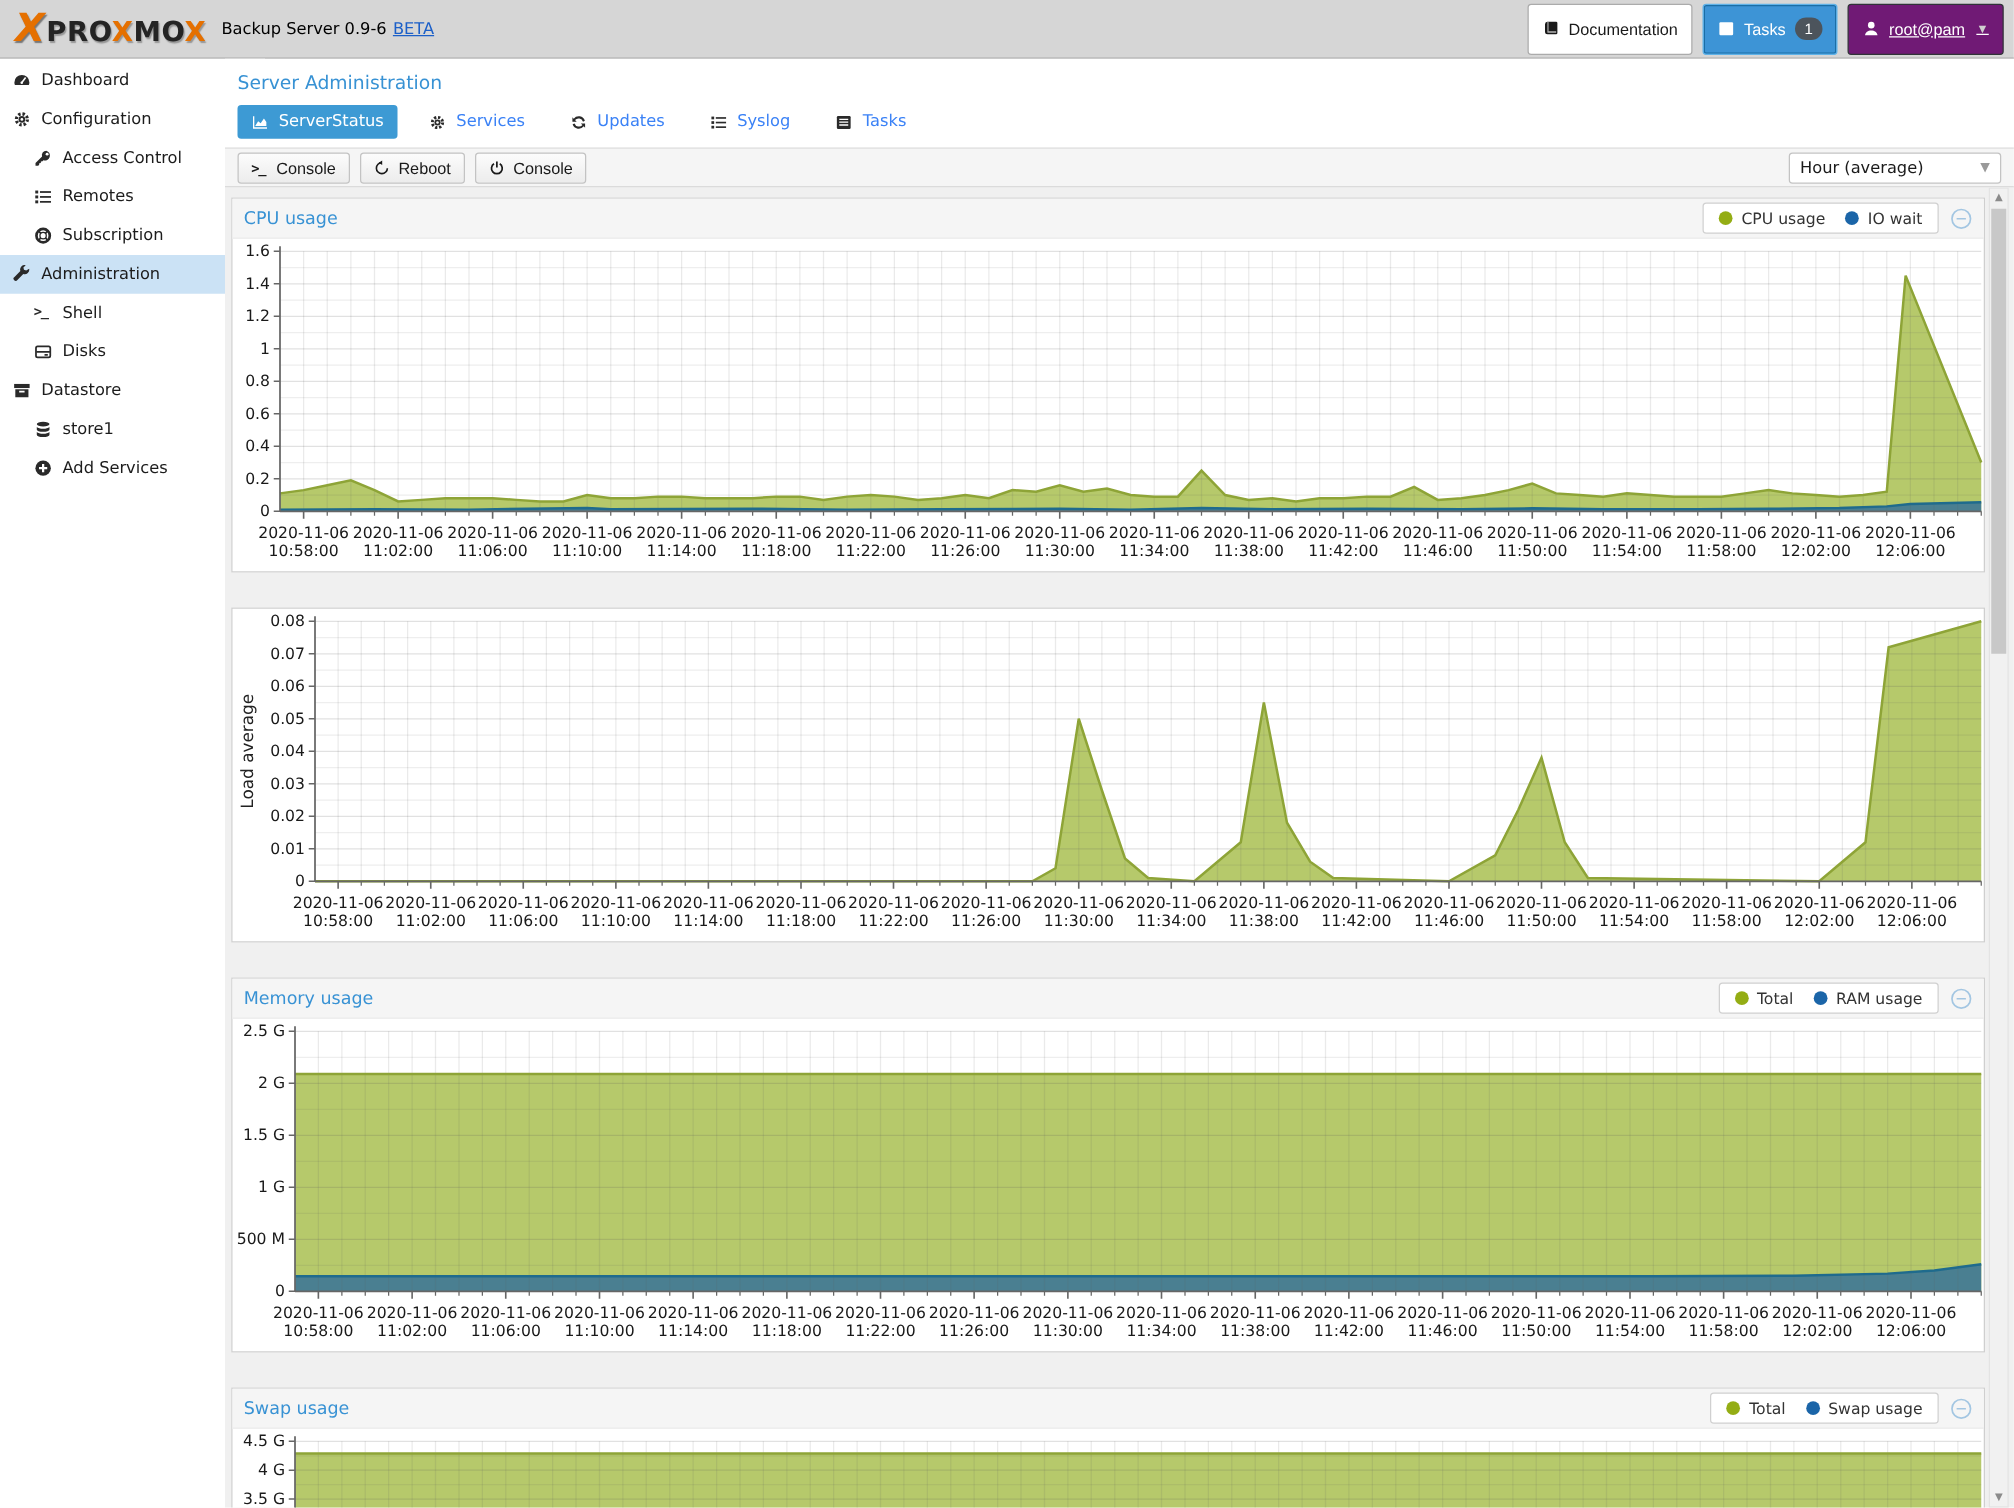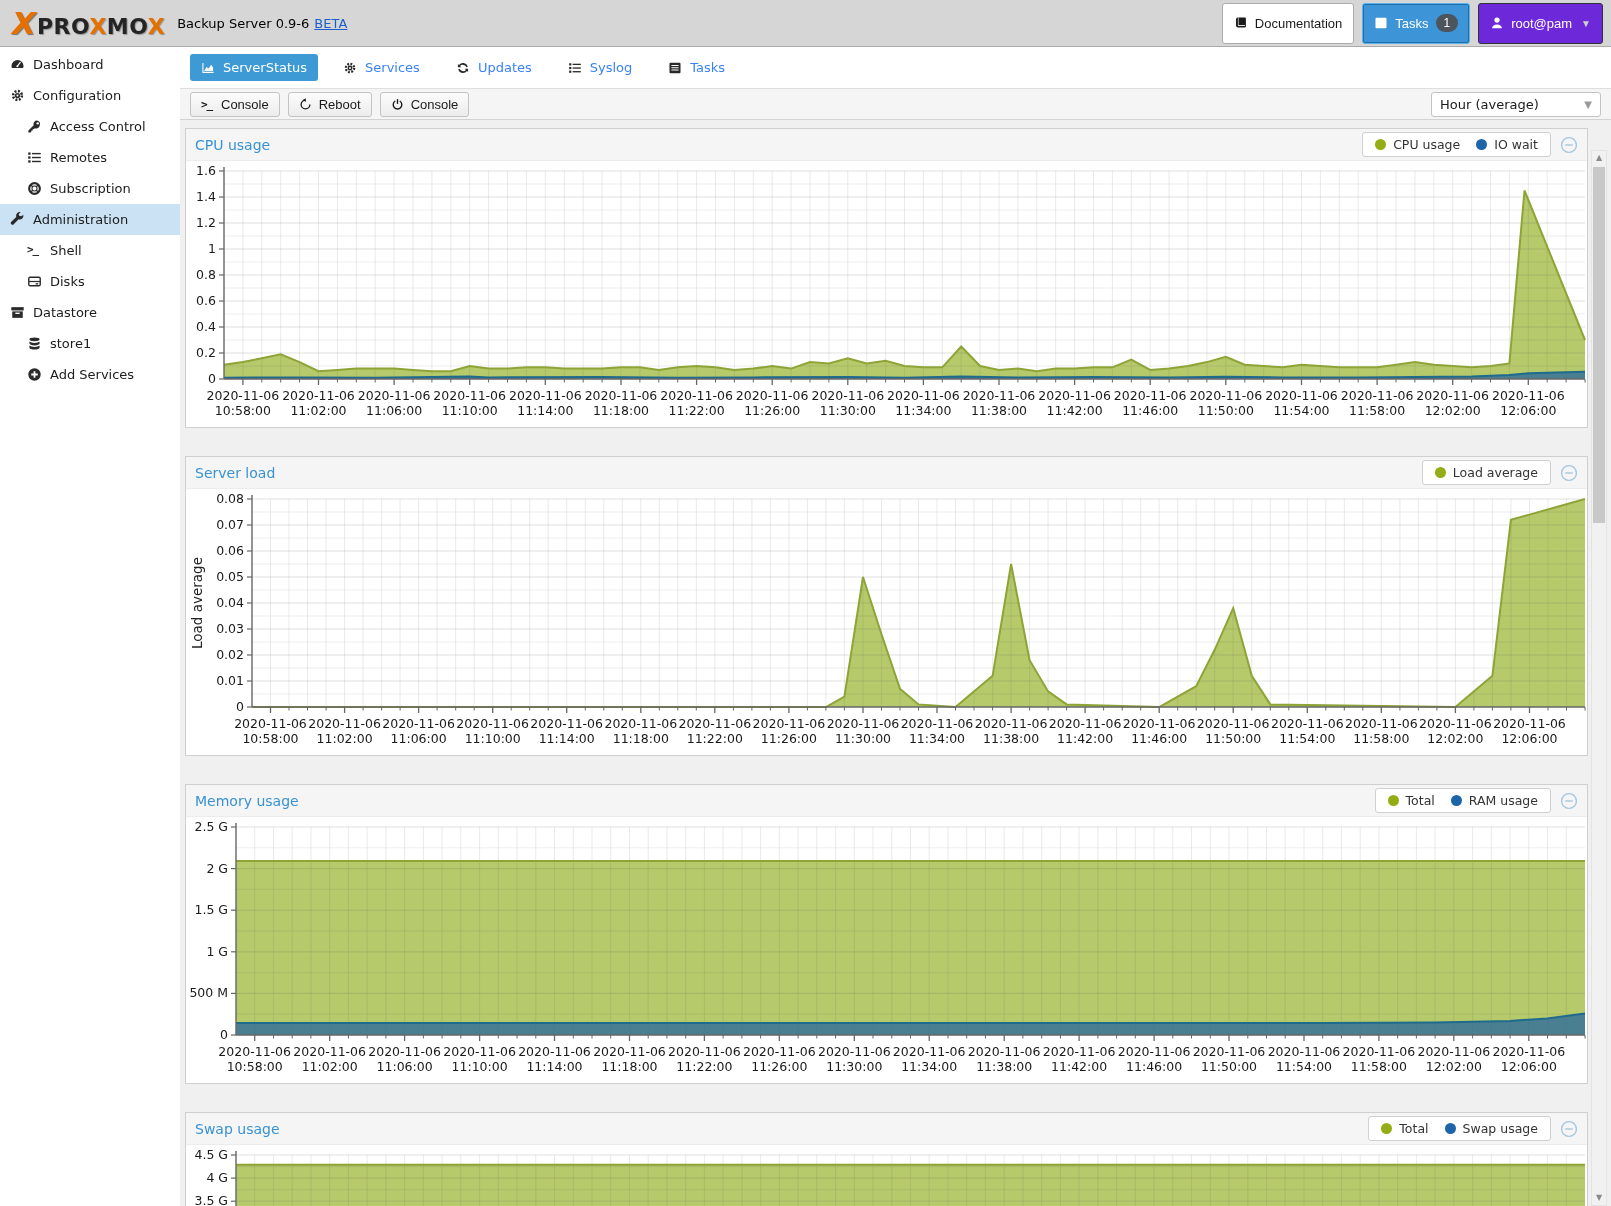--- a/index.html
+++ b/index.html
@@ -18,21 +18,21 @@
   .logo-word { font-size:22px; font-weight:bold; color:#242424; letter-spacing:.5px;
     text-shadow:1px 1px 1px rgba(0,0,0,.3); }
   .logo-word .ox { color:#e57000; }
   .subtitle { font-size:13px; color:#000; }
   .beta { color:#1b5fc8; text-decoration:underline; cursor:pointer; margin-left:5px; }
   .top-right { margin-left:auto; display:flex; align-items:center; gap:8px; padding-right:2px; }
   .tbtn { height:41px; border-radius:3px; display:inline-flex; align-items:center; gap:7px;
     padding:0 11px; font-size:13px; border:1px solid #ababab; background:#fff; color:#1a1a1a; cursor:pointer; }
   .tbtn .ic { width:14px; height:14px; }
   .tbtn.blue { background:#3d94d6; border-color:#5fb2e8; box-shadow:0 0 0 1px #1b6ea6 inset; color:#fff; }
-  .tbtn.dark { background:#6d28d9; border-color:#303338; color:#fff; }
+  .tbtn.dark { background:#701a75; border-color:#303338; color:#fff;text-decoration:underline; }
   .badge { background:#4c545c; color:#fff; border-radius:9px; padding:0 8px; font-size:12px; line-height:18px; }
   .tbtn .caret { font-size:10px; color:#cfcfcf; margin-left:2px; }
 
   
   .sidebar { position:absolute; top:47px; left:0; bottom:0; width:212px; background:#fff;
     border-right:1px solid #d8d8d8; padding-top:2px; }
   .side-item { height:31px; display:flex; align-items:center; gap:8px; padding-left:10px;
     cursor:pointer; position:relative; color:#1c1c1c; }
   .side-item.lvl1 { padding-left:27px; }
   .side-item.sel { background:#cbe2f5; }
@@ -242,20 +242,21 @@
         <svg viewBox="0 0 16 16" fill="currentColor" stroke="none">
           <circle cx="8" cy="8" r="6.6"></circle>
           <path d="M8 4.5v7M4.5 8h7" stroke="#fff" stroke-width="1.9" fill="none"></path>
         </svg>
       </span>
       <span>Add Services</span>
     </div>
   </nav>
 
 <main class="main">
+  <div class="page-title">Server Administration</div>
   <div class="tabbar" id="tabbar">
       <div class="tab active">
         <span class="ic">
           <svg viewBox="0 0 16 16" fill="currentColor" stroke="none">
             <path d="M1.6 2.2v11.4h12.8v-1.2H2.8V2.2z"></path>
             <path d="M3.6 11.3l2.7-4.4 2.3 1.8 3-4.4 2.2 3.2v3.8z"></path>
           </svg>
         </span>
         <span>ServerStatus</span>
       </div>
@@ -566,35 +567,20 @@
             <line x1="1323.4" y1="218" x2="1323.4" y2="221.5" stroke="#666" stroke-width="1"></line>
             <line x1="1342.3" y1="218" x2="1342.3" y2="224" stroke="#666" stroke-width="1.3"></line>
             <text x="1342.3" y="239" text-anchor="middle" font-size="12.5" fill="#1a1a1a">2020-11-06</text>
             <text x="1342.3" y="254" text-anchor="middle" font-size="12.5" fill="#1a1a1a">12:06:00</text>
             <line x1="1361.2" y1="218" x2="1361.2" y2="221.5" stroke="#666" stroke-width="1"></line>
             <line x1="1380.1" y1="218" x2="1380.1" y2="221.5" stroke="#666" stroke-width="1"></line>
             <line x1="1399.0" y1="218" x2="1399.0" y2="221.5" stroke="#666" stroke-width="1"></line>
           </svg></div>
       </div>
       <div class="panel">
-        <div class="phead">
-          <span class="ptitle">Server load</span>
-          <div class="plegend">
-            <span class="litem">
-              <i class="dot" style="background: rgb(148, 173, 20);"></i>
-              <span>Load average</span>
-            </span>
-          </div>
-          <span class="ic collapse">
-            <svg viewBox="0 0 16 16" fill="currentColor" stroke="none">
-              <circle cx="8" cy="8" r="6.6" fill="none" stroke="currentColor" stroke-width="1.2"></circle>
-              <line x1="4.7" y1="8" x2="11.3" y2="8" stroke="currentColor" stroke-width="1.2"></line>
-            </svg>
-          </span>
-        </div>
         <div class="pchart"><svg width="1401" height="266">
             <path d="M66.0 218L66.0 218.0L639.9 218.0L658.4 207.6L677.0 88.0L695.5 145.2L714.0 199.8L732.5 215.4L769.5 218.0L806.6 186.8L825.1 75.0L843.6 171.2L862.1 202.4L880.6 215.4L973.2 218.0L1010.2 197.2L1028.7 160.8L1047.2 119.2L1065.8 186.8L1084.3 215.4L1269.4 218.0L1306.4 186.8L1324.9 30.8L1343.5 25.6L1399.0 10.0L1399.0 218Z" fill="#b6c96b"></path>
             <line x1="84.5" y1="10" x2="84.5" y2="218" stroke="rgba(90,90,90,0.13)"></line>
             <line x1="103.0" y1="10" x2="103.0" y2="218" stroke="rgba(90,90,90,0.13)"></line>
             <line x1="121.5" y1="10" x2="121.5" y2="218" stroke="rgba(90,90,90,0.13)"></line>
             <line x1="140.1" y1="10" x2="140.1" y2="218" stroke="rgba(90,90,90,0.13)"></line>
             <line x1="158.6" y1="10" x2="158.6" y2="218" stroke="rgba(90,90,90,0.13)"></line>
             <line x1="177.1" y1="10" x2="177.1" y2="218" stroke="rgba(90,90,90,0.13)"></line>
             <line x1="195.6" y1="10" x2="195.6" y2="218" stroke="rgba(90,90,90,0.13)"></line>
             <line x1="214.1" y1="10" x2="214.1" y2="218" stroke="rgba(90,90,90,0.13)"></line>

